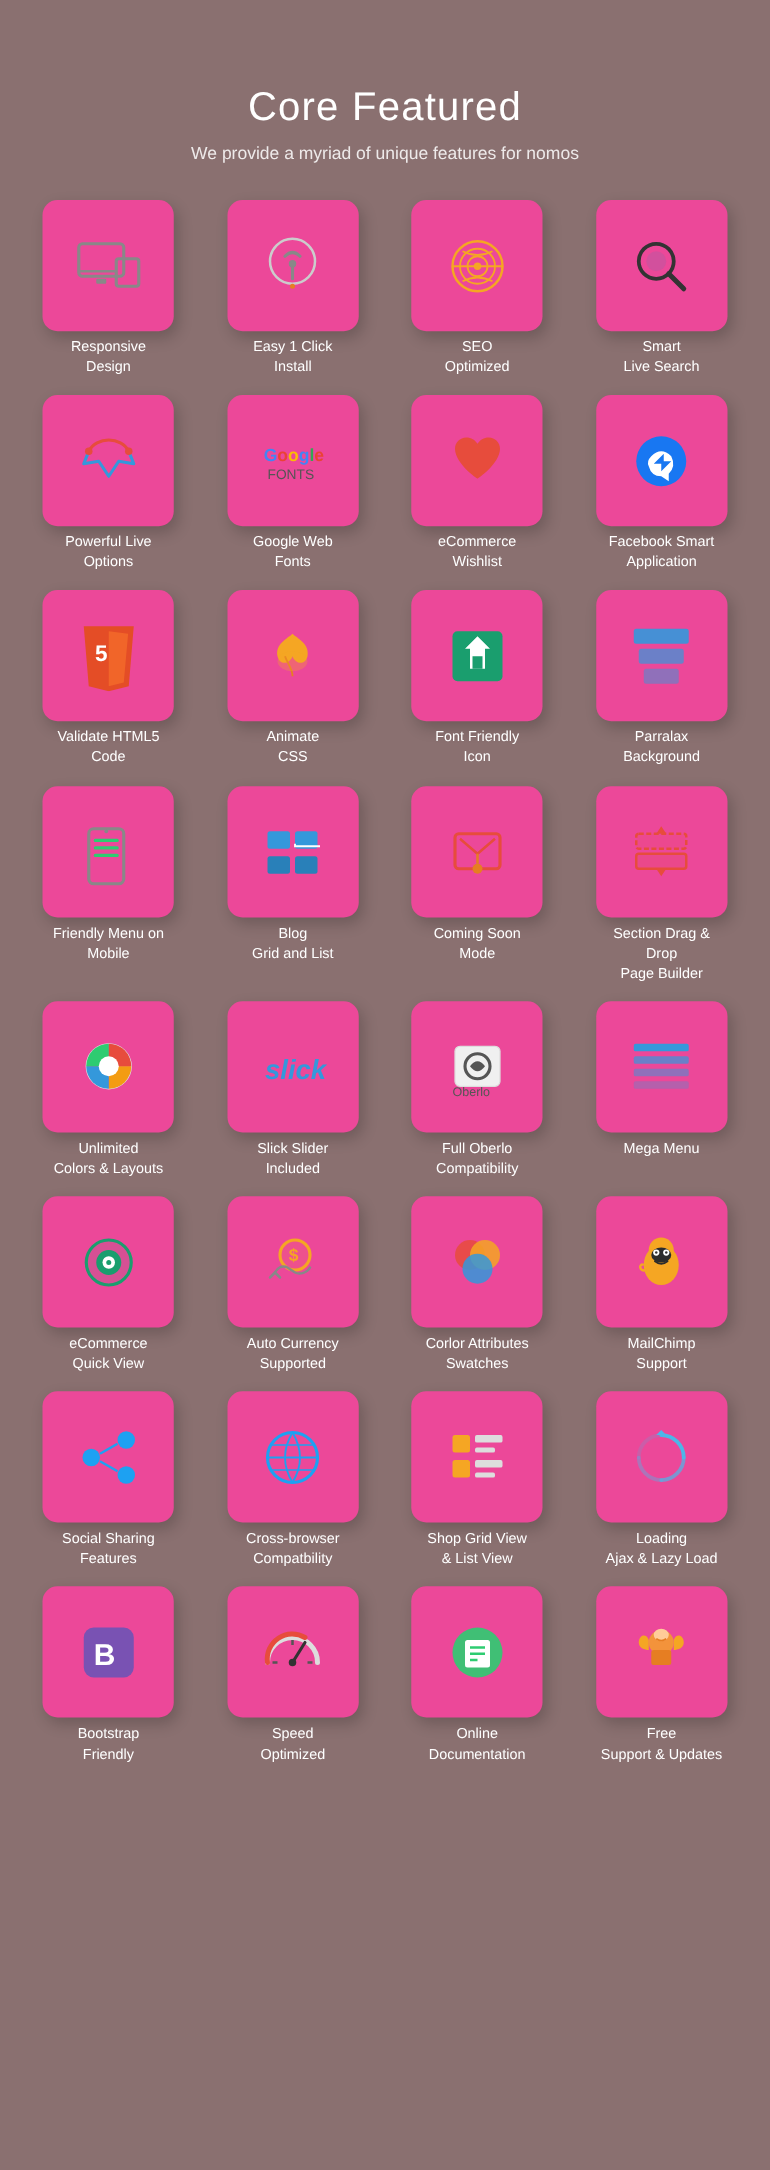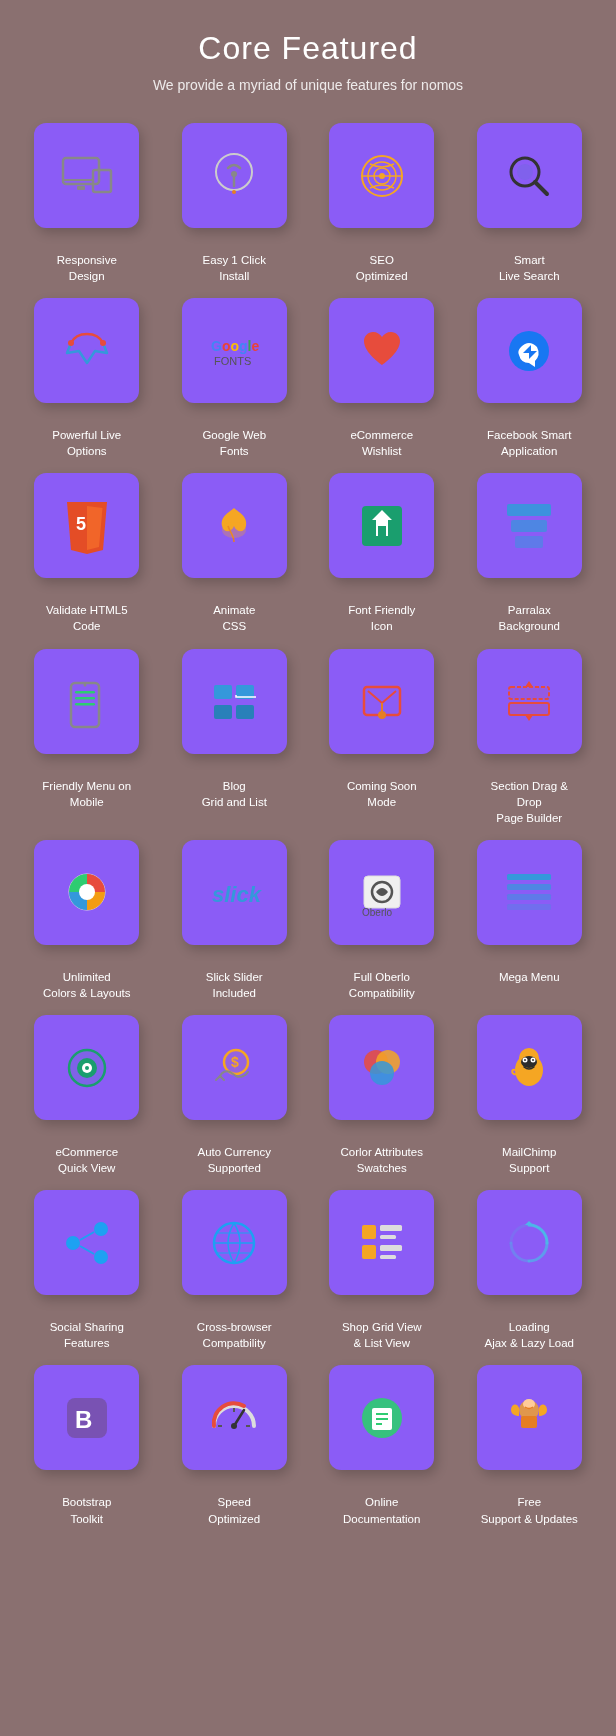--- a/index.html
+++ b/index.html
@@ -6,20 +6,21 @@
     body {
       width: 616px;
       background-color: #8a7070;
       font-family: Arial, sans-serif;
       color: #fff;
       padding: 30px 20px 40px;
     }
     .header {
       text-align: center;
       margin-bottom: 30px;
+      margin-top: 37px;
     }
     .header h1 {
       font-size: 32px;
       font-weight: 300;
       letter-spacing: 1px;
       margin-bottom: 10px;
       color: #fff;
     }
     .header p {
       font-size: 14px;
@@ -32,26 +33,26 @@
     }
     .feature-item {
       display: flex;
       flex-direction: column;
       align-items: center;
       text-align: center;
     }
     .icon-box {
       width: 105px;
       height: 105px;
-      background: #8b5cf6;
+      background: #ec4899;
       border-radius: 12px;
       display: flex;
       align-items: center;
       justify-content: center;
-      margin-bottom: 24px;
+      margin-bottom: 5px;
       box-shadow: 3px 5px 12px rgba(0,0,0,0.2);
       overflow: hidden;
     }
     .icon-box svg {
       width: 56px;
       height: 56px;
     }
     .feature-label {
       font-size: 11.5px;
       color: #fff;
@@ -410,21 +411,21 @@
 Ajax &amp; Lazy Load</div>
     </div>
     <div class="feature-item">
       <div class="icon-box">
         <svg viewBox="0 0 56 56" fill="none" xmlns="http://www.w3.org/2000/svg">
       <rect x="8" y="8" width="40" height="40" rx="8" fill="#7952b3"></rect>
       <text x="16" y="38" font-family="Arial" font-size="24" font-weight="bold" fill="white">B</text>
     </svg>
       </div>
       <div class="feature-label" style="white-space: pre-line;">Bootstrap
-Toolkit</div>
+Friendly</div>
     </div>
     <div class="feature-item">
       <div class="icon-box">
         <svg viewBox="0 0 56 56" fill="none" xmlns="http://www.w3.org/2000/svg">
       <path d="M8 36 A20 20 0 0 1 48 36" stroke="#ddd" stroke-width="4" fill="none" stroke-linecap="round"></path>
       <path d="M8 36 A20 20 0 0 1 38 16" stroke="#e74c3c" stroke-width="4" fill="none" stroke-linecap="round"></path>
       <line x1="28" y1="36" x2="38" y2="20" stroke="#333" stroke-width="2.5" stroke-linecap="round"></line>
       <circle cx="28" cy="36" r="3" fill="#333"></circle>
       <line x1="12" y1="36" x2="16" y2="36" stroke="#555" stroke-width="2"></line>
       <line x1="40" y1="36" x2="44" y2="36" stroke="#555" stroke-width="2"></line>

